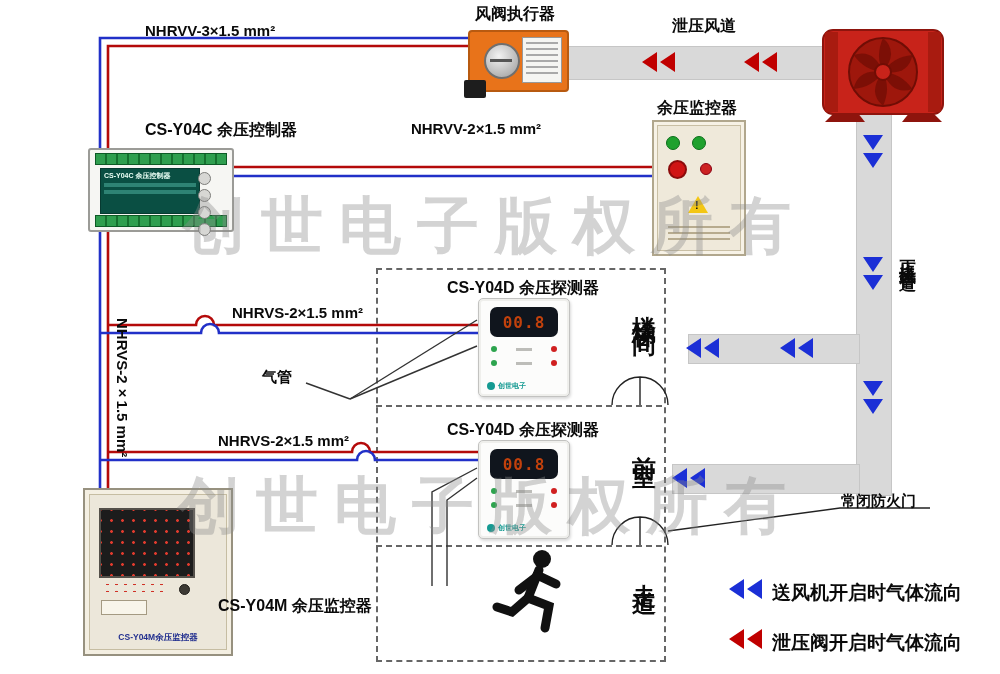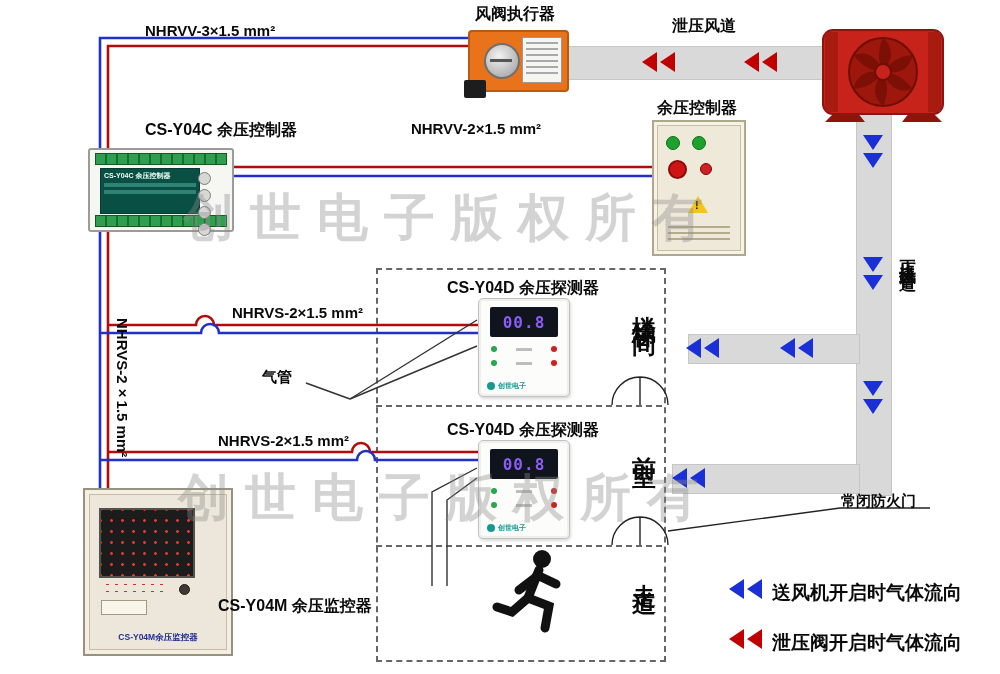--- a/index.html
+++ b/index.html
@@ -77,22 +77,22 @@
   .ctrl-screen .bar{height:4px;background:#2e8374;margin-top:3px;}
   .ctrl-btns{position:absolute;left:108px;top:22px;width:28px;height:32px;display:flex;
              flex-wrap:wrap;gap:4px;}
   .ctrl-btn{width:11px;height:11px;border-radius:50%;background:#d7d7d4;border:1px solid #7d7d7a;}
 
   
   .detector{position:absolute;left:478px;width:90px;height:97px;background:#fcfcfb;
             border:1px solid #c2c2c0;border-radius:5px;z-index:5;
             box-shadow:inset 0 0 0 2px #efefec, 1px 2px 3px rgba(0,0,0,.15);}
   .det-lcd{position:absolute;left:11px;top:8px;width:68px;height:30px;background:#10151d;
-           border-radius:2px;display:flex;align-items:center;justify-content:center;
-           color:#8b5cf6;font-family:"DejaVu Sans Mono",monospace;font-weight:bold;
+           border-radius:7px;display:flex;align-items:center;justify-content:center;
+           color:#c2410c;font-family:"DejaVu Sans Mono",monospace;font-weight:bold;
            font-size:16px;letter-spacing:1px;}
   .det-row{position:absolute;left:12px;right:12px;height:8px;display:flex;align-items:center;
            justify-content:space-between;}
   .det-dash{width:16px;height:3px;background:#bdbdb9;}
   .det-dot-g{width:6px;height:6px;border-radius:50%;background:#2da44e;}
   .det-dot-r{width:6px;height:6px;border-radius:50%;background:#d02020;}
   .det-logo{position:absolute;left:8px;bottom:5px;display:flex;align-items:center;gap:3px;
             color:#159a92;font-size:7px;font-weight:bold;}
   .det-logo .dot{width:8px;height:8px;background:#159a92;}
 
@@ -113,21 +113,21 @@
   .mon-label{position:absolute;left:0;right:0;bottom:10px;text-align:center;color:#23308f;
              font-size:8.5px;font-weight:bold;}
 
   
   .runner{position:absolute;left:492px;top:548px;z-index:5;}
 
   
   .legend-text{position:absolute;font-weight:bold;font-size:19px;white-space:nowrap;z-index:6;text-align:right;}
 
   
-  .watermark{position:absolute;font-size:51px;font-weight:bold;letter-spacing:16px;
+  .watermark{position:absolute;font-size:62px;font-weight:bold;letter-spacing:16px;
              color:rgba(140,140,140,0.38);white-space:nowrap;z-index:40;pointer-events:none;font-family:Liberation Serif, serif;}
 </style>
 </head>
 <body>
 
 <div class="stage">
 
   <svg width="0" height="0" style="position:absolute">
     <defs>
       <symbol id="arr" viewBox="0 0 36 24">
@@ -219,21 +219,21 @@
   <span class="flow blue" style="left:670px;top:466px;">
       <svg>
         <use href="#arr"></use>
       </svg>
     </span>
 
   <div class="lbl" style="left:672px;top:16px;">泄压风道</div>
   <div class="lbl" style="left:455px;top:4px;width:120px;text-align:center;">风阀执行器</div>
   <div class="lbl-sm" style="left:145px;top:22px;">NHRVV-3×1.5 mm²</div>
   <div class="lbl" style="left:145px;top:120px;">CS-Y04C 余压控制器</div>
-  <div class="lbl" style="left:648px;top:98px;width:98px;text-align:center;">余压控制器</div>
+  <div class="lbl" style="left:648px;top:98px;width:98px;text-align:center;">余压监控器</div>
 
   <div class="abs" style="left:380px;top:120px;width:192px;text-align:center;z-index:6;">
     <div class="lbl-sm" style="position:static;text-align:center;">NHRVV-2×1.5 mm²</div>
   </div>
 
   <div class="vlbl" style="left:114px;top:318px;font-size:15px;">NHRVS-2×1.5 mm²</div>
   <div class="vlbl" style="left:896px;top:246px;font-size:17px;letter-spacing:3px;">正压送风管道</div>
 
   <div class="lbl-sm" style="left:232px;top:304px;">NHRVS-2×1.5 mm²</div>
   <div class="lbl-sm" style="left:218px;top:432px;">NHRVS-2×1.5 mm²</div>

